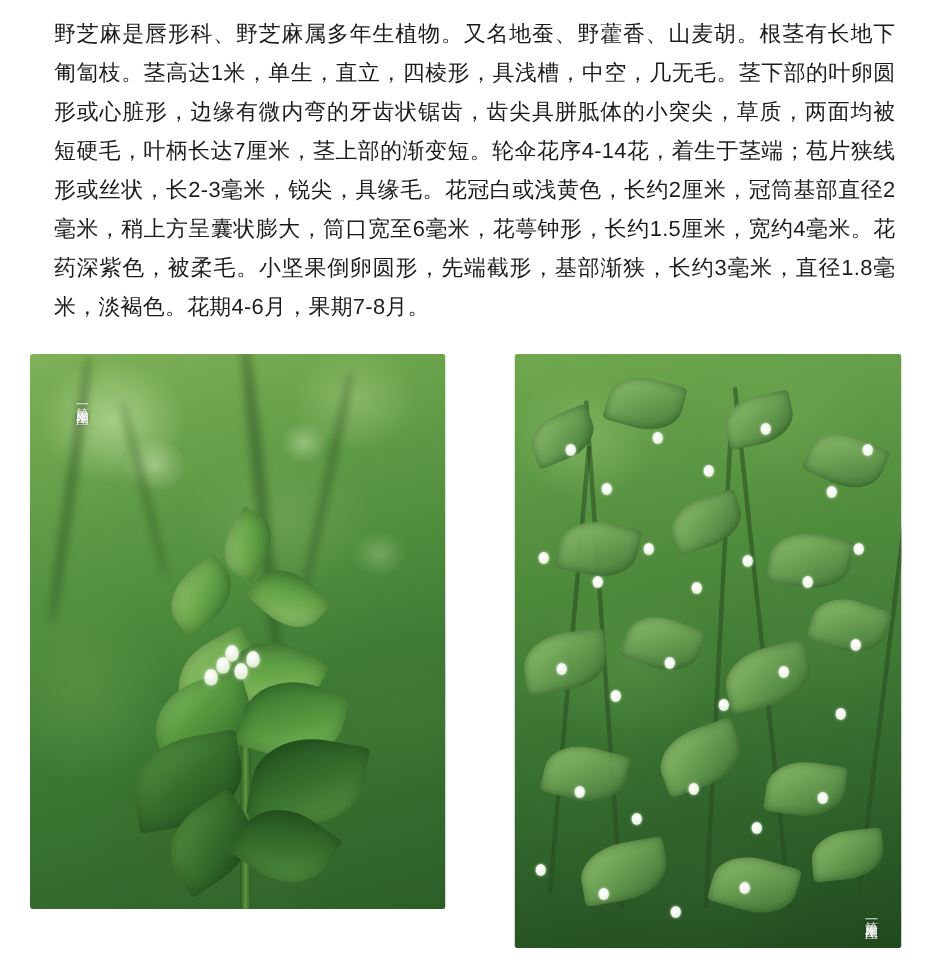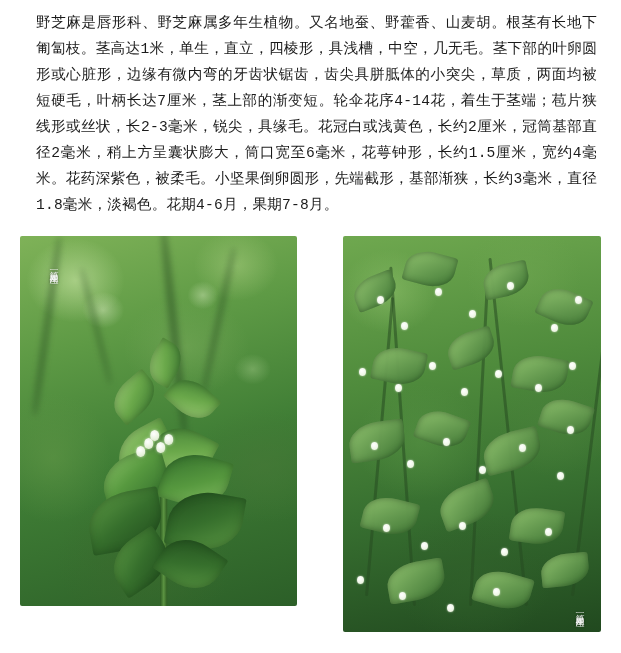--- a/index.html
+++ b/index.html
@@ -20,21 +20,21 @@
     background: #ffffff;
   }
   .article-text {
     margin: 0;
     padding: 10px 24px 0 36px;
     font-size: 14.6px;
     line-height: 26px;
     color: #1b1b1b;
     text-align: justify;
     letter-spacing: 0.2px;
-    font-family: Liberation Mono, monospace;
+    font-family: Liberation Sans, sans-serif;
   }
   .images-row {
     position: absolute;
     top: 236px;
     left: 0;
     width: 621px;
     display: flex;
     justify-content: space-between;
     padding: 0 20px;
     box-sizing: border-box;

